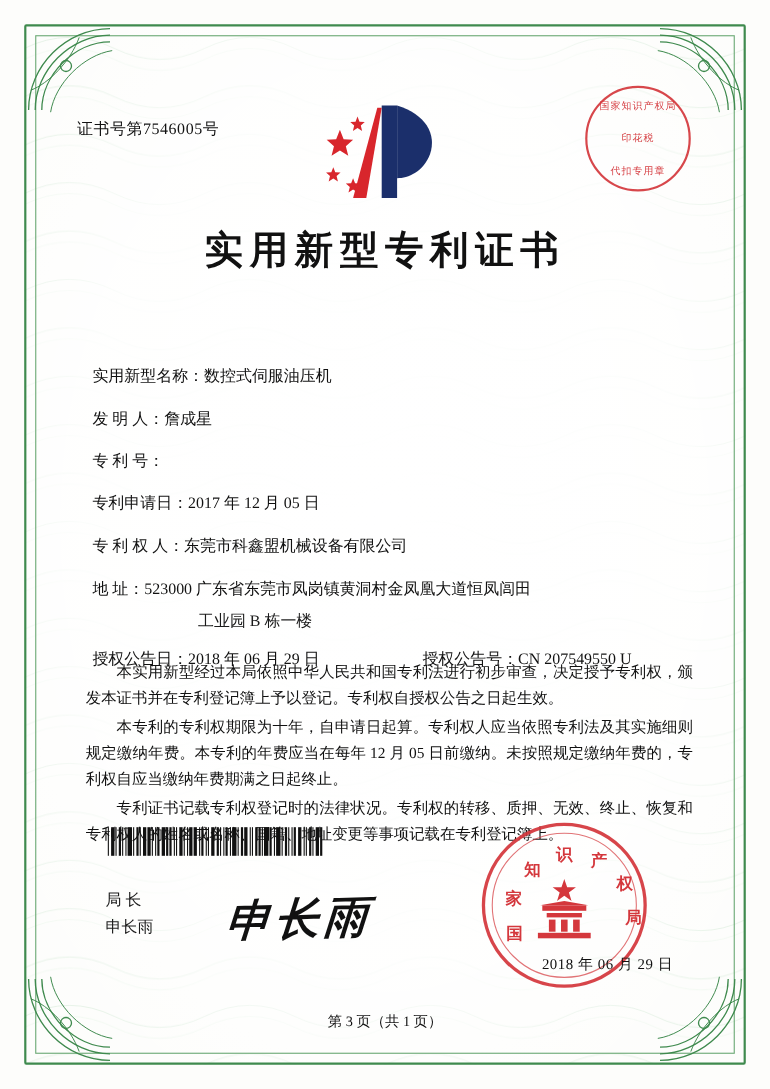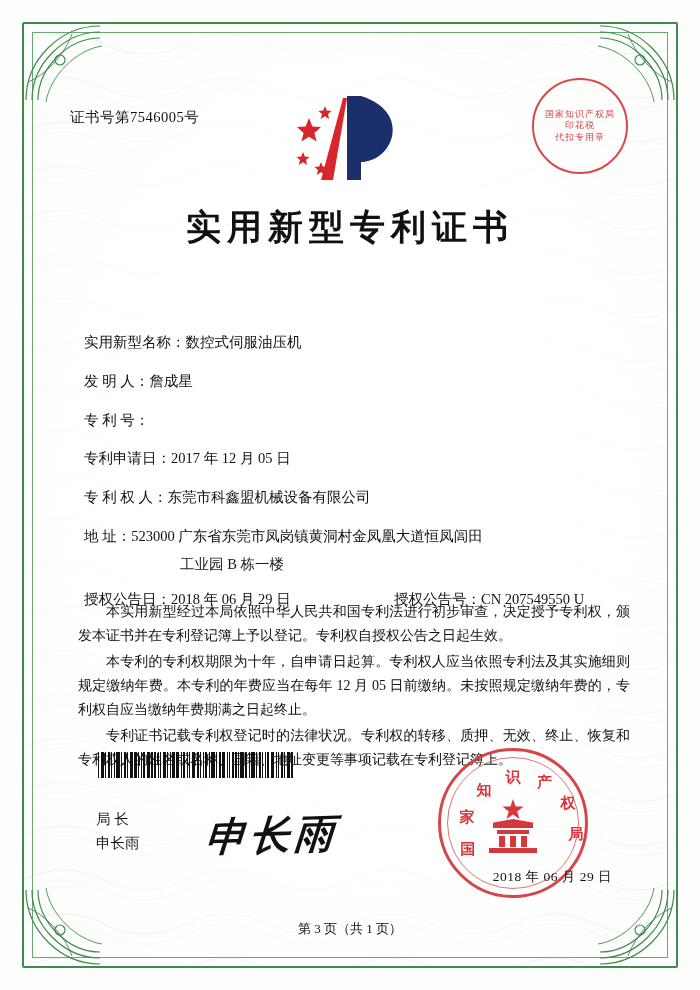--- a/index.html
+++ b/index.html
@@ -87,20 +87,21 @@
     color: #d4373c;
     font-size: 9px;
     line-height: 1.25;
     display: flex;
     flex-direction: column;
     align-items: center;
     justify-content: center;
     letter-spacing: 1px;
     opacity: 0.95;
     font-family: "Liberation Serif", serif;
+    gap: 18px;
   }
 
   .doc-title {
     position: absolute;
     left: 0; right: 0;
     top: 204px;
     text-align: center;
     font-size: 35px;
     font-weight: bold;
     letter-spacing: 6px;
@@ -135,21 +136,20 @@
   .field-sub {
     margin-left: 96px;
     font-size: 14.5px;
     margin-top: -10px;
     margin-bottom: 16px;
   }
   .two-col {
     display: flex;
     font-size: 14.5px;
     margin-bottom: 8px;
-    gap: 10px;
   }
   .two-col .col {
     display: flex;
     align-items: baseline;
   }
   .two-col .col.left { width: 300px; }
 
   
   .paragraphs {
     position: absolute;

